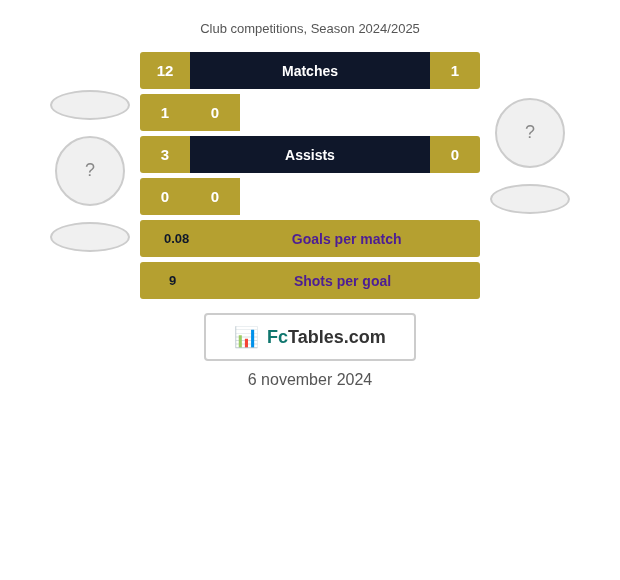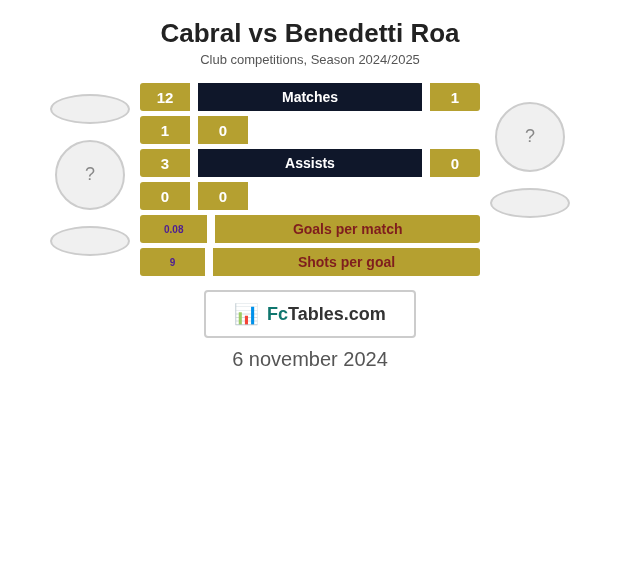--- a/index.html
+++ b/index.html
@@ -85,24 +85,23 @@
     .stats-table {
       display: flex;
       flex-direction: column;
       gap: 5px;
       width: 340px;
     }
 
     .stat-row {
       display: flex;
       flex-direction: row;
-      height: 28px;
+      height: 37px;
       border-radius: 3px;
       overflow: hidden;
-      gap: 8px;
     }
 
     .stat-row.two-sided .left-val {
       background: #b5a030;
       color: white;
       font-weight: bold;
       font-size: 15px;
       display: flex;
       align-items: center;
       justify-content: center;
@@ -128,33 +127,33 @@
       font-size: 15px;
       display: flex;
       align-items: center;
       justify-content: center;
       min-width: 50px;
       padding: 0 10px;
     }
 
     .stat-row.single-sided .left-val {
       background: #b5a030;
-      color: #4c1d95;
-      font-weight: bold;
-      font-size: 10px;
+      color: #0f172a;
+      font-weight: bold;
+      font-size: 13px;
       display: flex;
       align-items: center;
       justify-content: center;
       min-width: 65px;
       padding: 0 24px;
     }
 
     .stat-row.single-sided .label-center {
       background: #b5a030;
-      color: #7f1d1d;
+      color: #4c1d95;
       font-weight: bold;
       font-size: 14px;
       flex: 1;
       display: flex;
       align-items: center;
       justify-content: center;
     }
 
     .brand-section {
       margin-top: 14px;
@@ -184,31 +183,30 @@
     .brand-text span.fc {
       color: #0f766e;
     }
 
     .brand-text span.tables {
       color: #333;
       text-align: center;
     }
 
     .date-text {
-      font-size: 20px;
+      font-size: 16px;
       color: #555;
       margin-top: 10px;
       text-align: center;
     }
   </style>
 </head>
 <body>
 
 <div class="title-section">
-  <div class="main-title">Cabral vs Benedetti Roa</div>
   <div class="subtitle">Club competitions, Season 2024/2025</div>
 </div>
 
 <div class="content-area">
 
   <div class="player-left">
     <div class="ellipse-shape"></div>
     <div class="shirt-shape">
       <span>?</span>
     </div>

